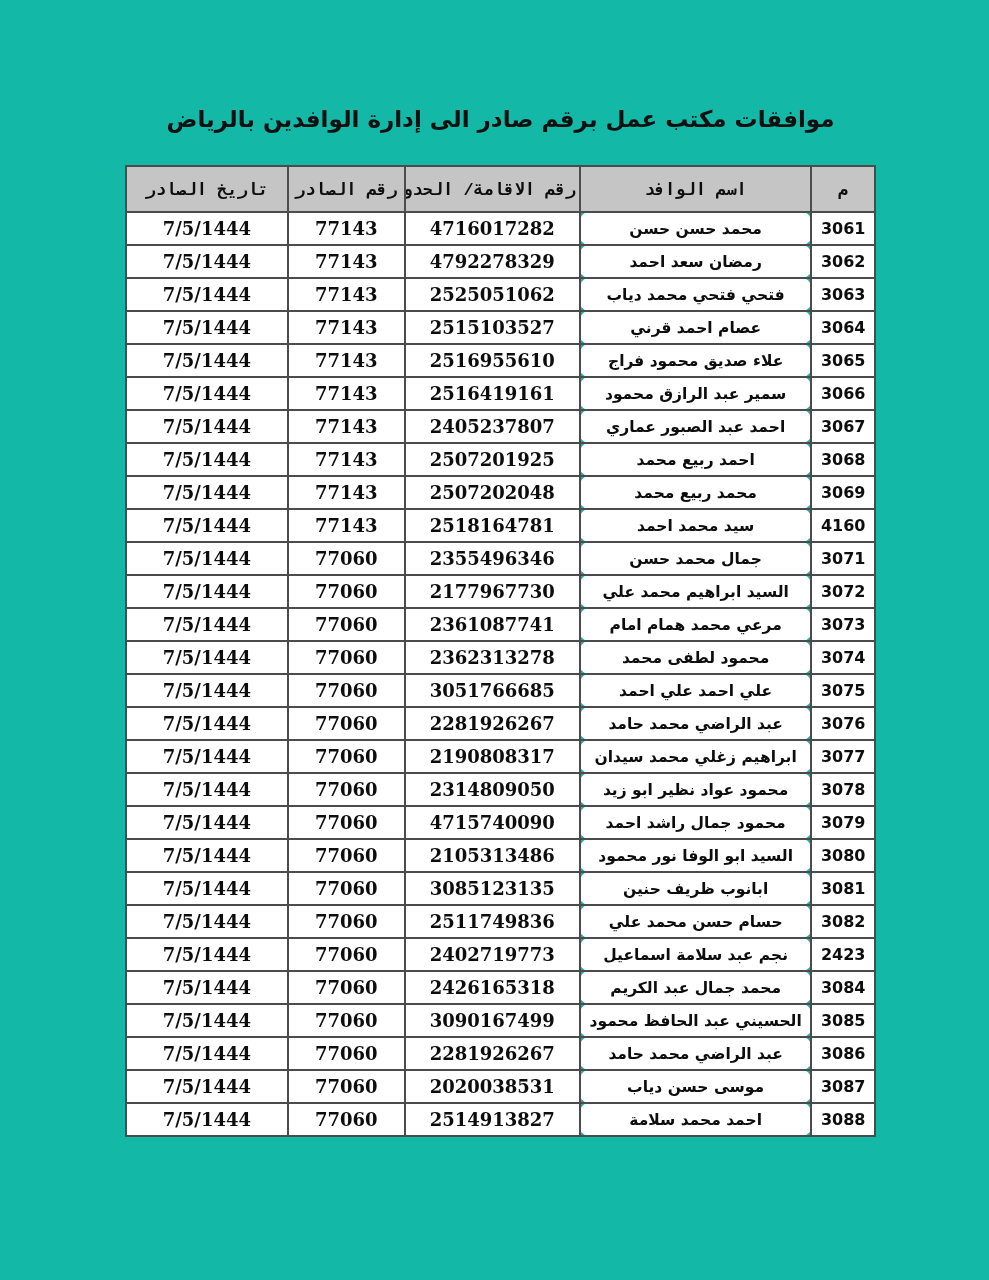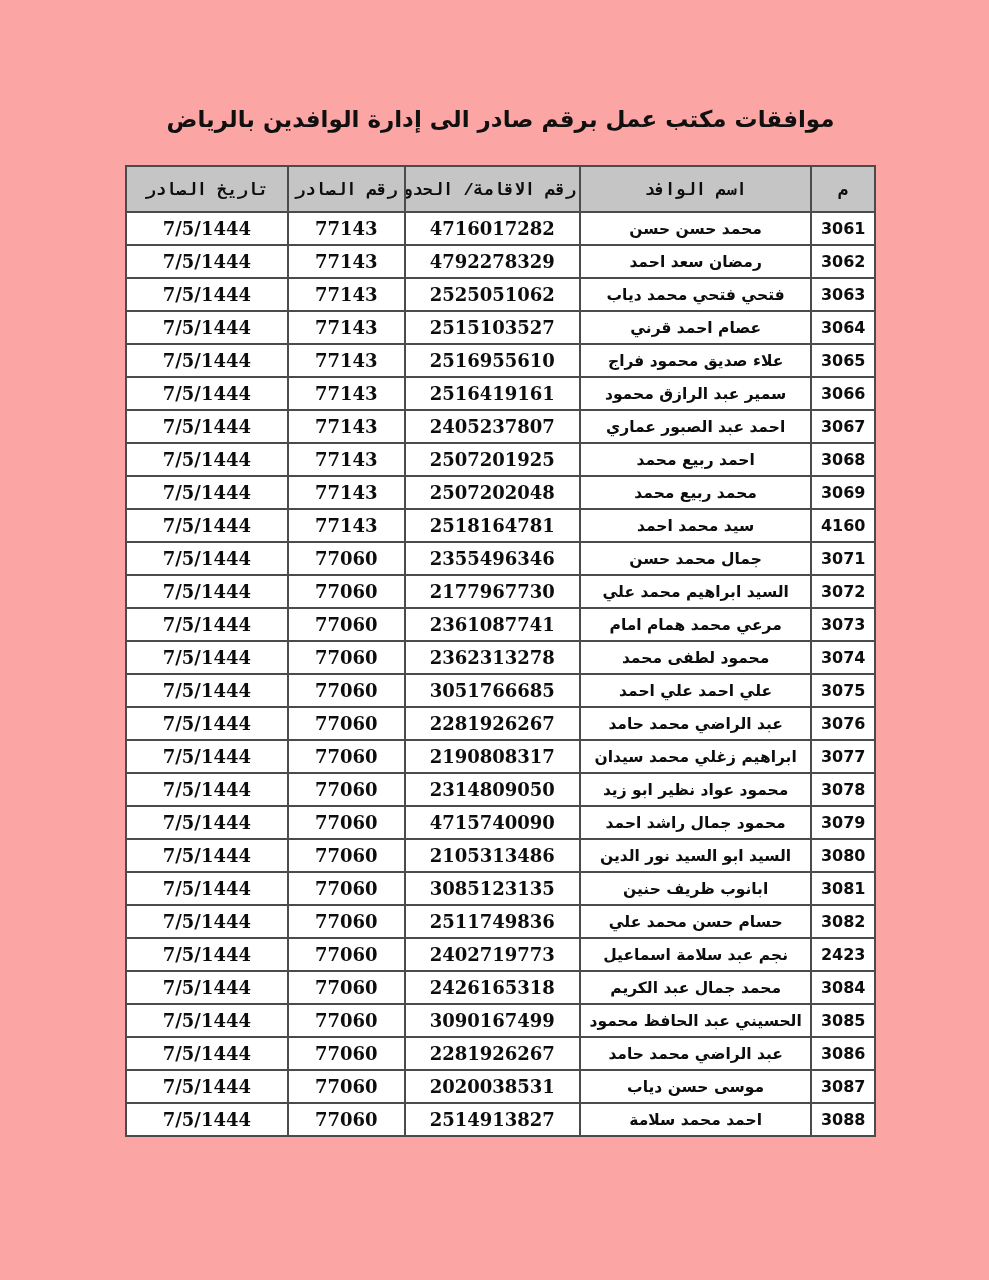--- a/index.html
+++ b/index.html
@@ -1,19 +1,19 @@
 <!DOCTYPE html>
 <html lang="ar"><head>
 <meta charset="utf-8">
 <style>
   html,body { margin:0; padding:0; background:#ffffff; }
   .page {
     position:relative;
     width:989px; height:1280px;
-    background:#fca5a5;
+    background:#14b8a6;
     overflow:hidden;
     font-family:"DejaVu Sans", sans-serif;
   }
   .doc-title {
     position:absolute;
     top:106px; left:125px; width:751px;
     text-align:center;
     direction:rtl;
     font-family:"DejaVu Sans", sans-serif;
     font-weight:bold;
@@ -56,20 +56,21 @@
   td.cell-serial {
     font-family:"DejaVu Sans", sans-serif;
     font-weight:bold;
     font-size:16px;
     direction:ltr;
   }
   td.cell-name {
     font-family:"DejaVu Sans", sans-serif;
     font-weight:bold;
     font-size:15.5px;
+    border-radius:9px;
   }
   td.cell-idnum, td.cell-outnum, td.cell-date {
     font-family:"DejaVu Serif", serif;
     font-weight:bold;
     font-size:18px;
     direction:ltr;
   }
 </style>
 </head>
 <body>
@@ -225,21 +226,21 @@
     </tr>
           <tr>
       <td class="cell-serial">3079</td>
       <td class="cell-name">محمود جمال راشد احمد</td>
       <td class="cell-idnum">4715740090</td>
       <td class="cell-outnum">77060</td>
       <td class="cell-date">7/5/1444</td>
     </tr>
           <tr>
       <td class="cell-serial">3080</td>
-      <td class="cell-name">السيد ابو السيد نور الدين</td>
+      <td class="cell-name">السيد ابو الوفا نور محمود</td>
       <td class="cell-idnum">2105313486</td>
       <td class="cell-outnum">77060</td>
       <td class="cell-date">7/5/1444</td>
     </tr>
           <tr>
       <td class="cell-serial">3081</td>
       <td class="cell-name">ابانوب ظريف حنين</td>
       <td class="cell-idnum">3085123135</td>
       <td class="cell-outnum">77060</td>
       <td class="cell-date">7/5/1444</td>

